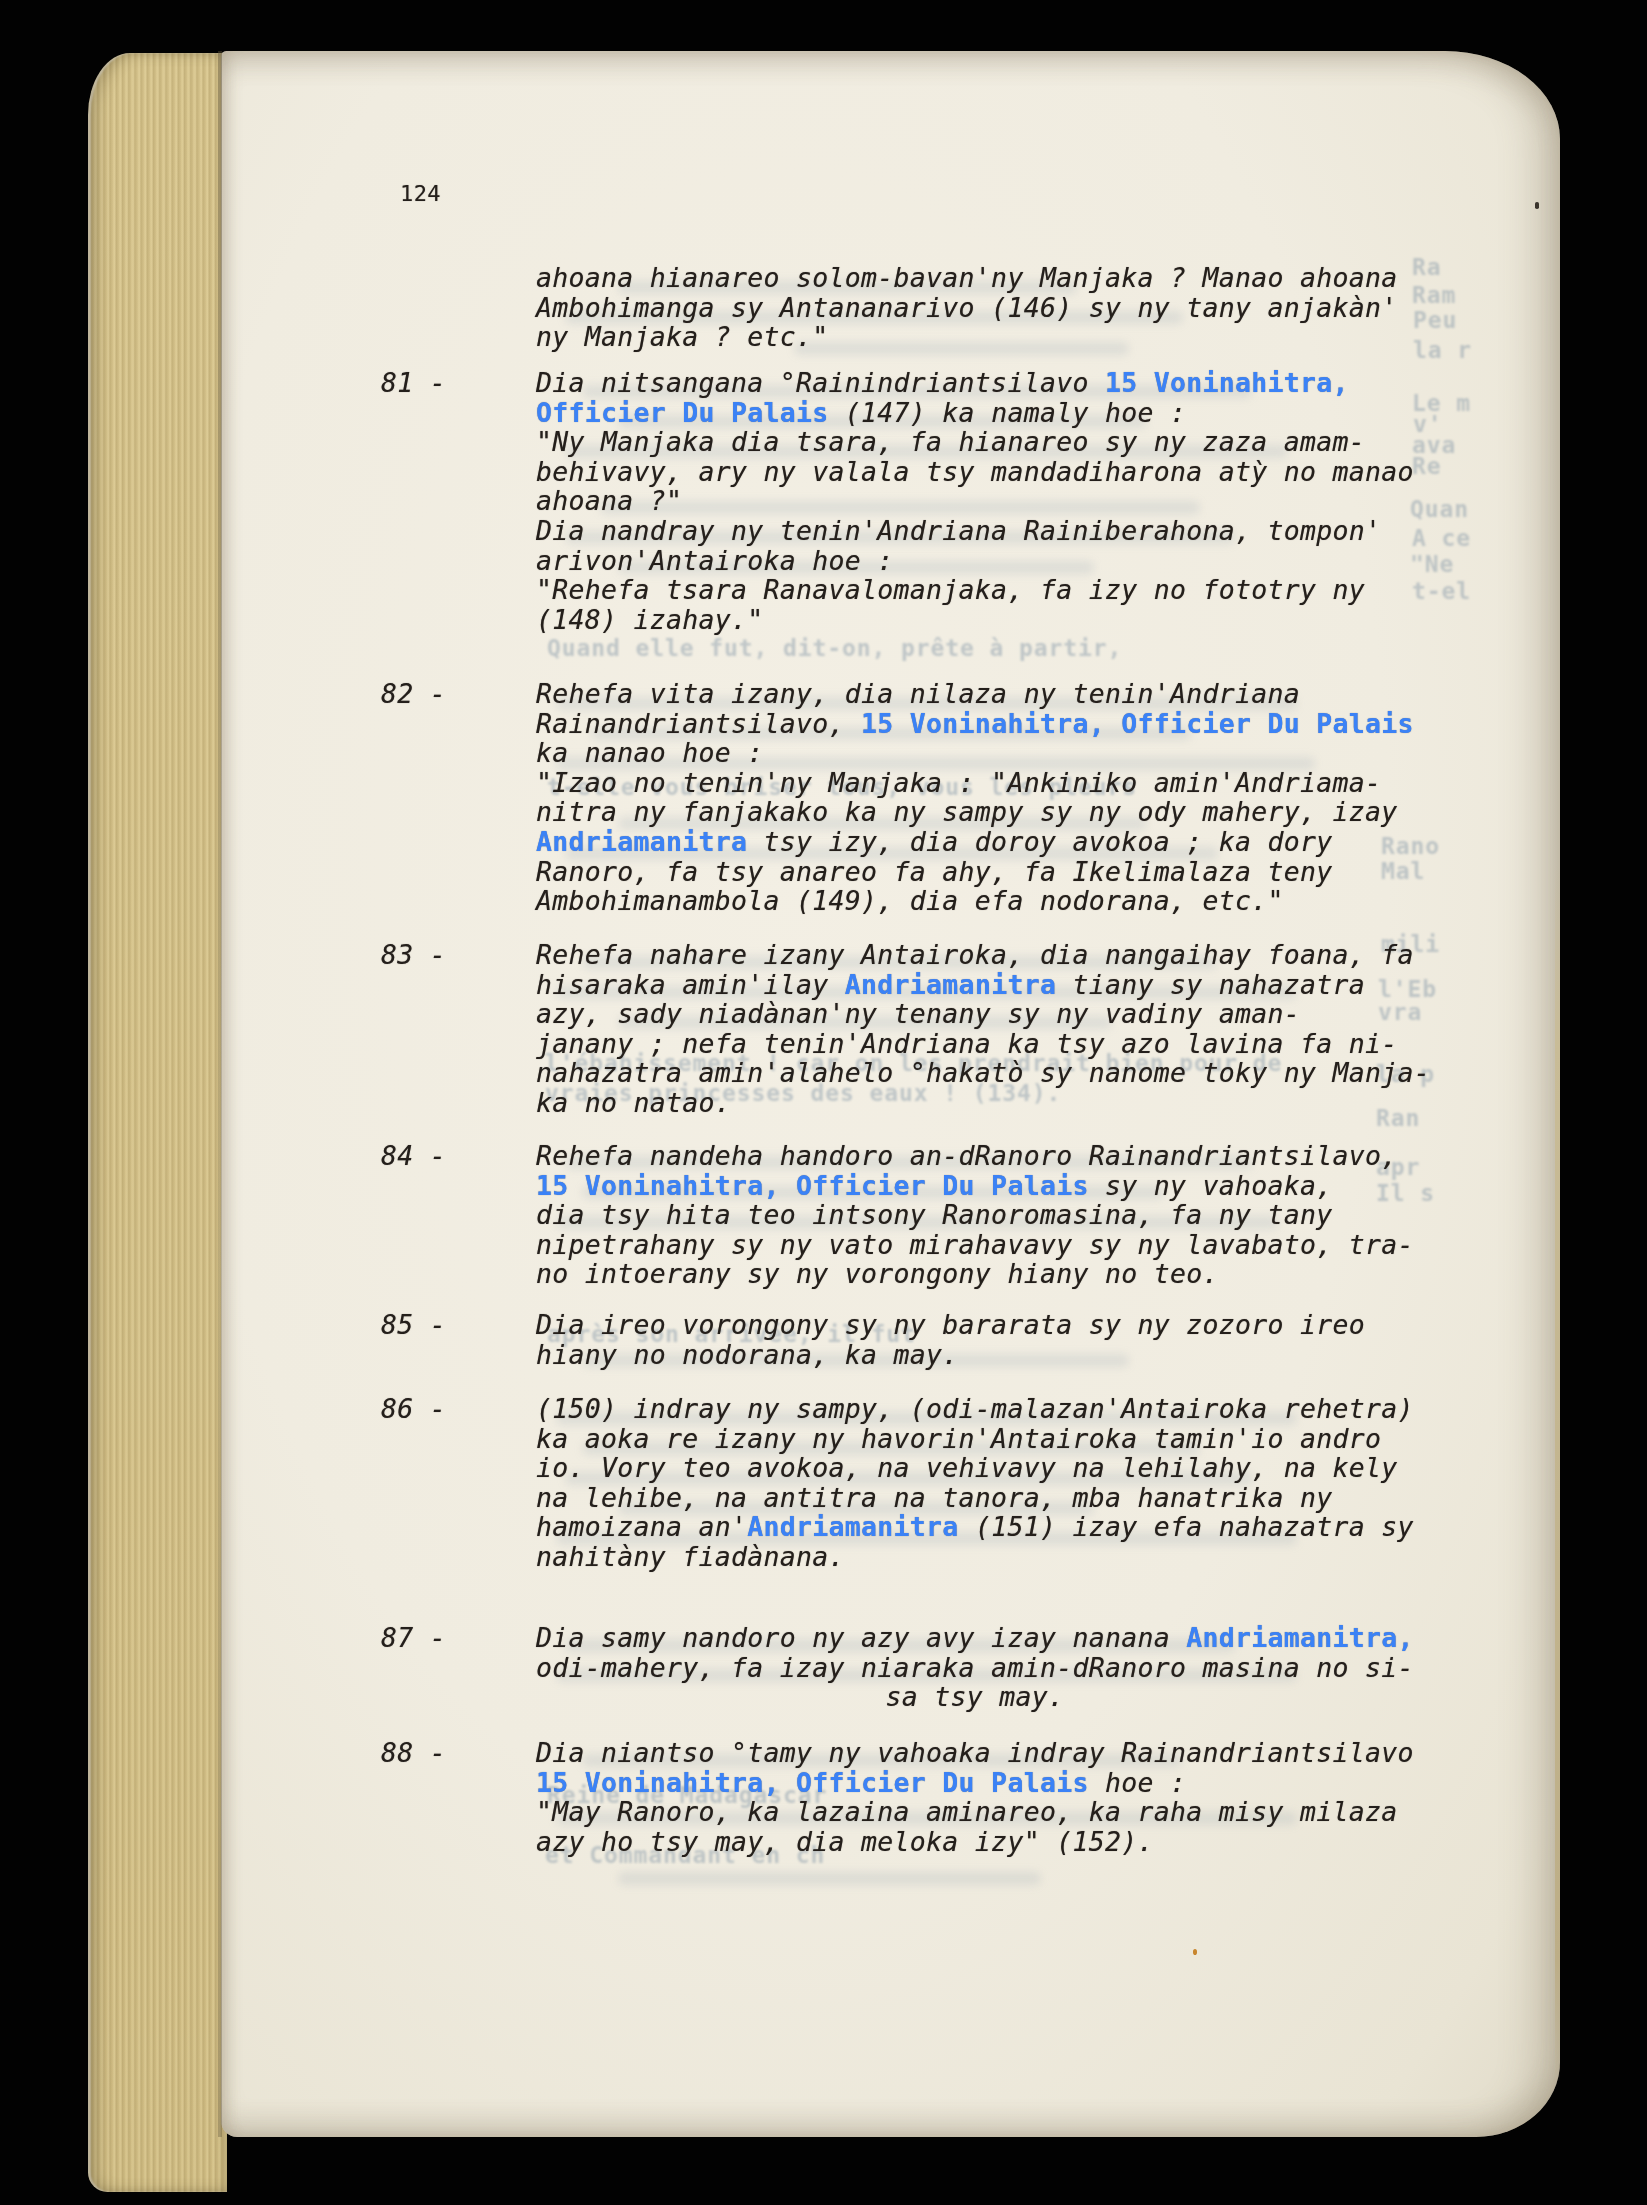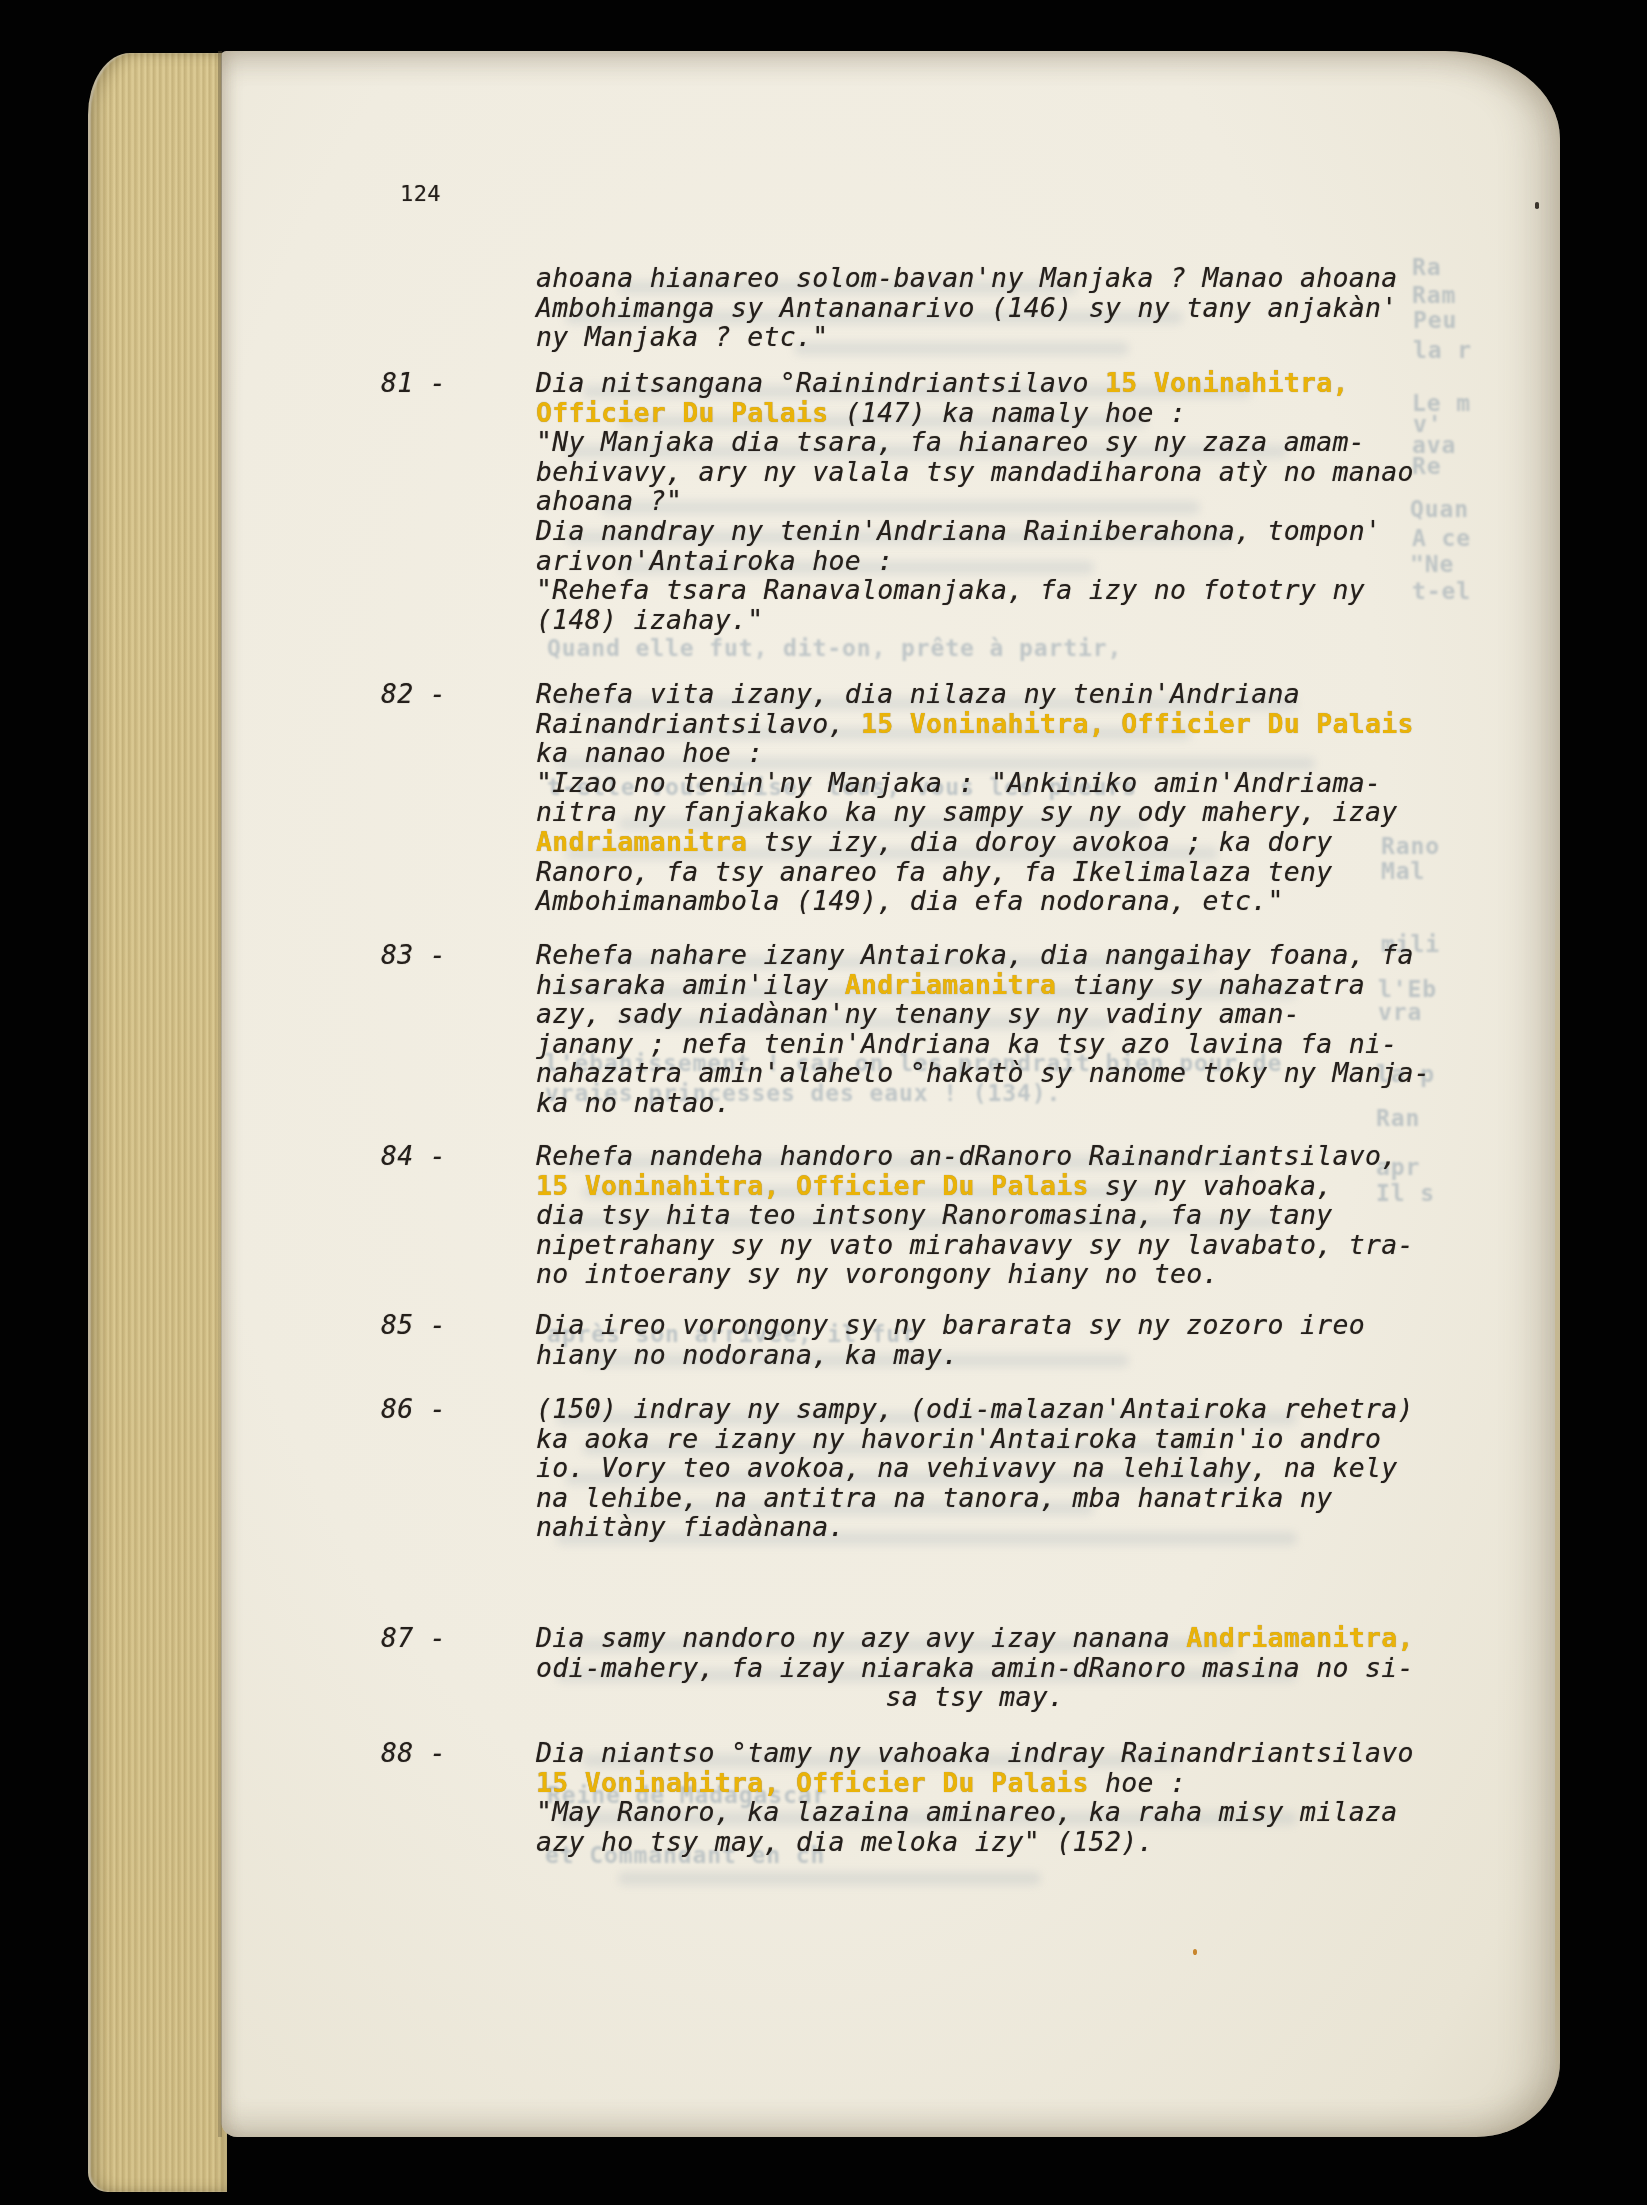--- a/index.html
+++ b/index.html
@@ -43,21 +43,21 @@
   .text-layer{position:absolute;inset:0;}
   .page-num{position:absolute;left:400px;top:182px;font-size:22px;line-height:24px;
     color:#241f1b;letter-spacing:0.4px;text-shadow:0 0 0.9px rgba(36,31,27,.5);}
   .para{position:absolute;left:381px;}
   .pnum{position:absolute;left:0;top:0;font-style:italic;font-size:26.5px;line-height:29.6px;
     letter-spacing:0.3px;color:#241f1b;text-shadow:0 0 0.9px rgba(36,31,27,.55);white-space:pre;}
   .plines{margin-left:155px;}
   .line{white-space:pre;font-size:26.5px;line-height:29.6px;letter-spacing:0.3px;
     color:#241f1b;text-shadow:0 0 0.9px rgba(36,31,27,.55);}
   .seg-i{font-style:italic;}
-  .seg-u{font-style:normal;font-weight:bold;color:#eab308;}
+  .seg-u{font-style:normal;font-weight:bold;color:#3b82f6;}
 </style>
 </head>
 <body>
 
 <div id="canvas">
   <div class="fore-edge"></div>
   <div class="page"></div>
   <div class="crease"></div>
   <div class="edge-sliver"></div>
 
@@ -190,20 +190,21 @@
           <div class="line"><span class="seg-i">hiany no nodorana, ka may.</span></div>
         </div>
       </div>
       <div class="para" style="top: 1394px;">
         <span class="pnum">86 -</span>
         <div class="plines">
           <div class="line"><span class="seg-i">(150) indray ny sampy, (odi-malazan'Antairoka rehetra)</span></div>
           <div class="line"><span class="seg-i">ka aoka re izany ny havorin'Antairoka tamin'io andro</span></div>
           <div class="line"><span class="seg-i">io. Vory teo avokoa, na vehivavy na lehilahy, na kely</span></div>
           <div class="line"><span class="seg-i">na lehibe, na antitra na tanora, mba hanatrika ny</span></div>
+          <div class="line"><span class="seg-i">hamoizana an'</span><span class="seg-u">Andriamanitra </span><span class="seg-i">(151) izay efa nahazatra sy</span></div>
           <div class="line"><span class="seg-i">nahitàny fiadànana.</span></div>
         </div>
       </div>
       <div class="para" style="top: 1623px; text-align: center;">
         <span class="pnum">87 -</span>
         <div class="plines">
           <div class="line"><span class="seg-i">Dia samy nandoro ny azy avy izay nanana </span><span class="seg-u">Andriamanitra,</span></div>
           <div class="line"><span class="seg-i">odi-mahery, fa izay niaraka amin-dRanoro masina no si-</span></div>
           <div class="line"><span class="seg-i">sa tsy may.</span></div>
         </div>

